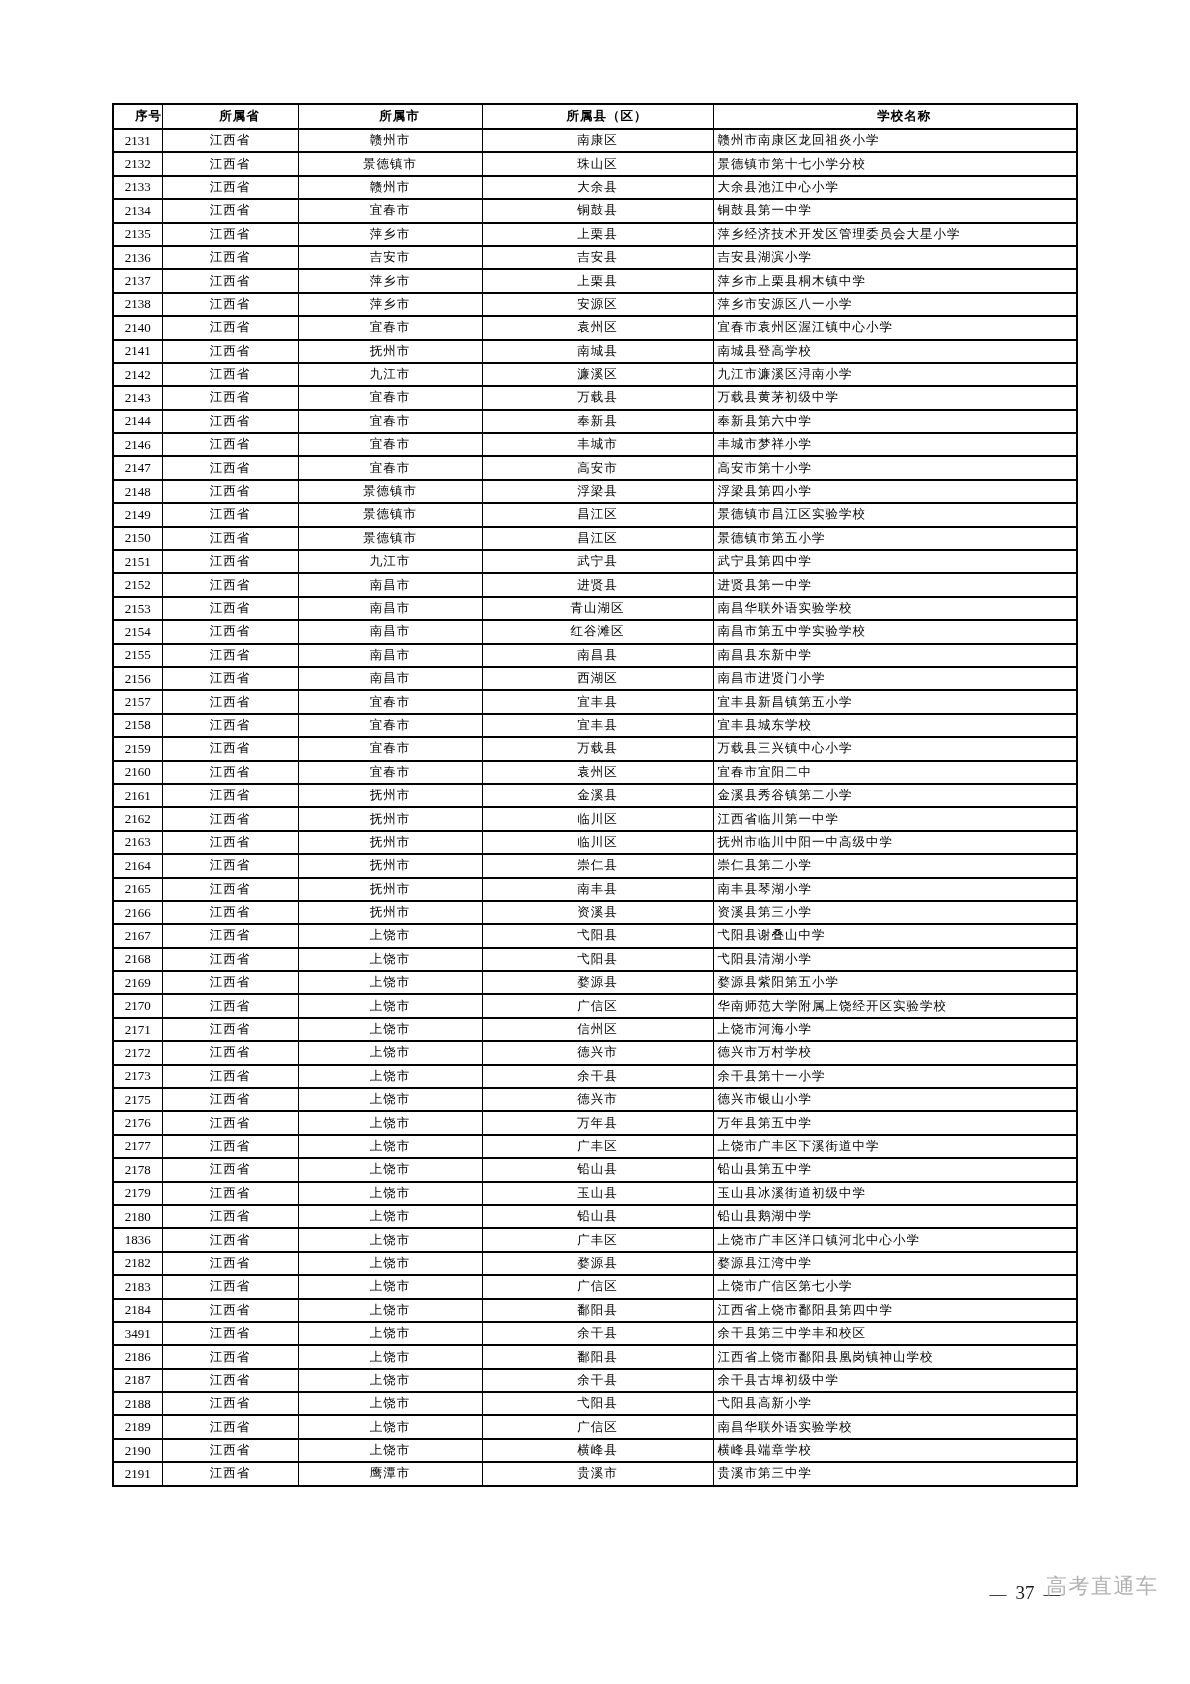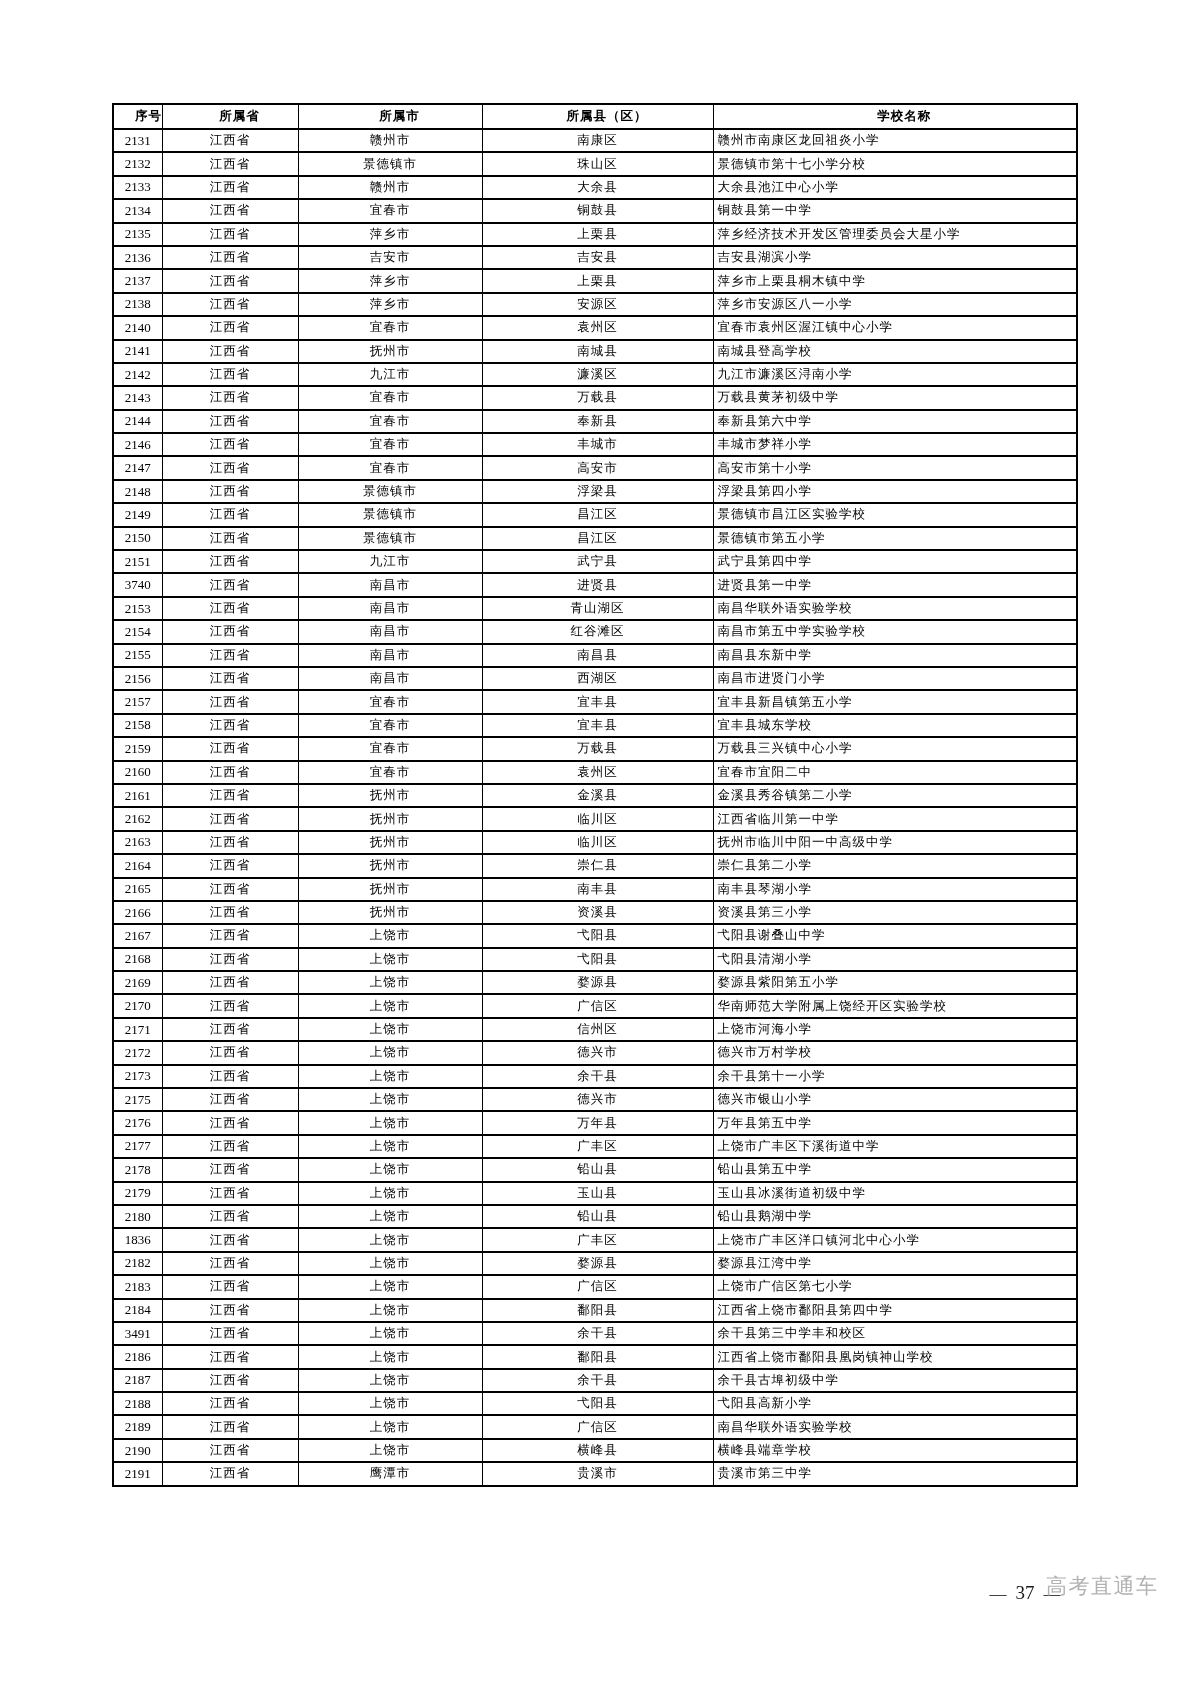--- a/index.html
+++ b/index.html
@@ -235,21 +235,21 @@
           <td class="col-school">景德镇市第五小学</td>
         </tr>
         <tr>
           <td class="col-seq">2151</td>
           <td class="col-province">江西省</td>
           <td class="col-city">九江市</td>
           <td class="col-county">武宁县</td>
           <td class="col-school">武宁县第四中学</td>
         </tr>
         <tr>
-          <td class="col-seq">3740</td>
+          <td class="col-seq">2152</td>
           <td class="col-province">江西省</td>
           <td class="col-city">南昌市</td>
           <td class="col-county">进贤县</td>
           <td class="col-school">进贤县第一中学</td>
         </tr>
         <tr>
           <td class="col-seq">2153</td>
           <td class="col-province">江西省</td>
           <td class="col-city">南昌市</td>
           <td class="col-county">青山湖区</td>

